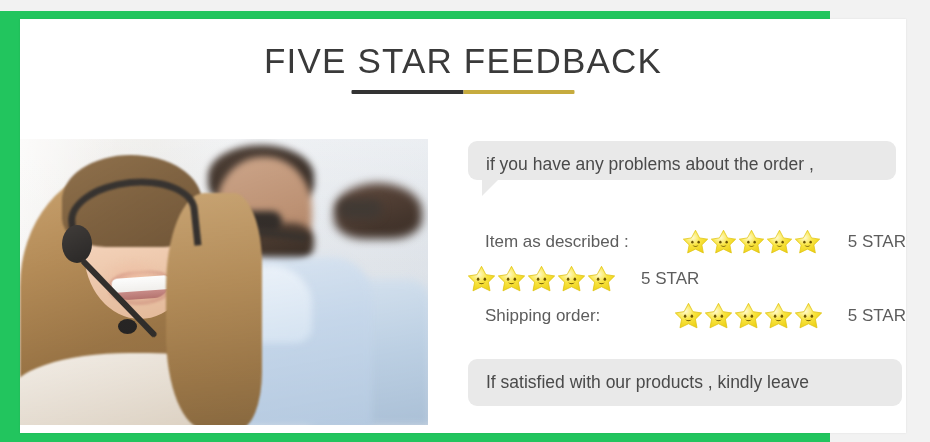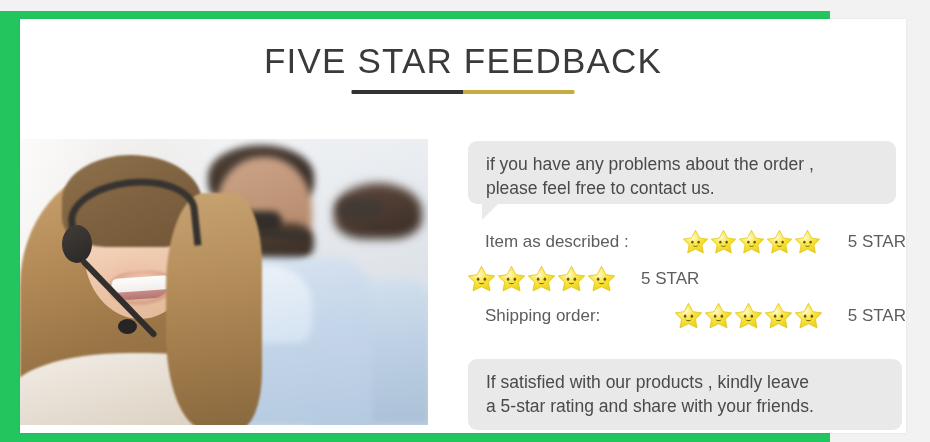--- a/index.html
+++ b/index.html
@@ -304,21 +304,20 @@
         <div class="w-boom"></div>
         <div class="w-mic"></div>
         <div class="photo-shade"></div>
       </div>
     </div>
 
     <div class="right">
 
       <div class="bubble">
         <span class="bubble-line">if you have any problems about the order ,</span>
-        <span class="bubble-line">please feel free to contact us.</span>
         <span class="tail"></span>
       </div>
 
       <div class="ratings">
 
         <div class="rating-row r1">
           <div class="rating-label">Item as described :</div>
           <div class="stars">
             <span class="star-badge">
               <svg viewBox="0 0 40 40">
@@ -461,18 +460,17 @@
                 </svg>
             </span>
           </div>
           <div class="rating-value">5 STAR</div>
         </div>
 
       </div>
 
       <div class="footnote">
         <span class="footnote-line">If satisfied with our products ,  kindly leave</span>
-        <span class="footnote-line">a 5-star rating and share with your friends.</span>
       </div>
 
     </div>
   </div>
 </div>
 
 </body></html>

